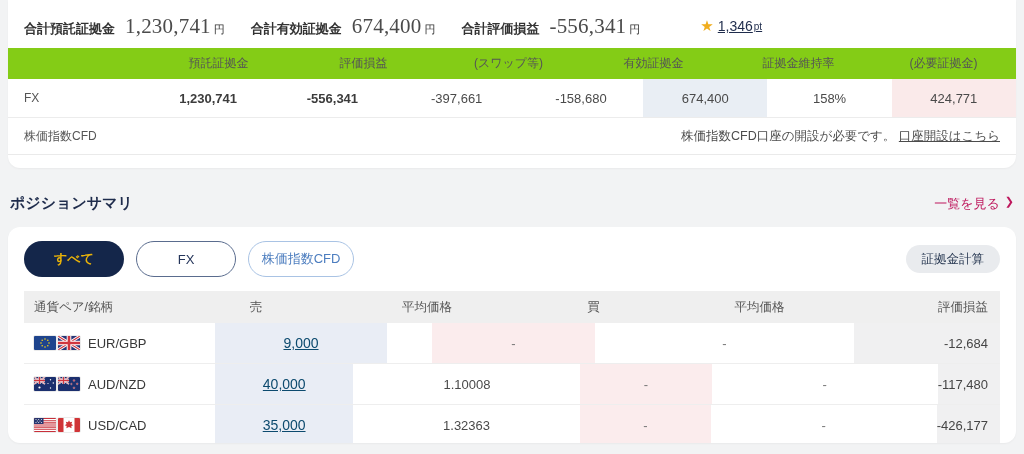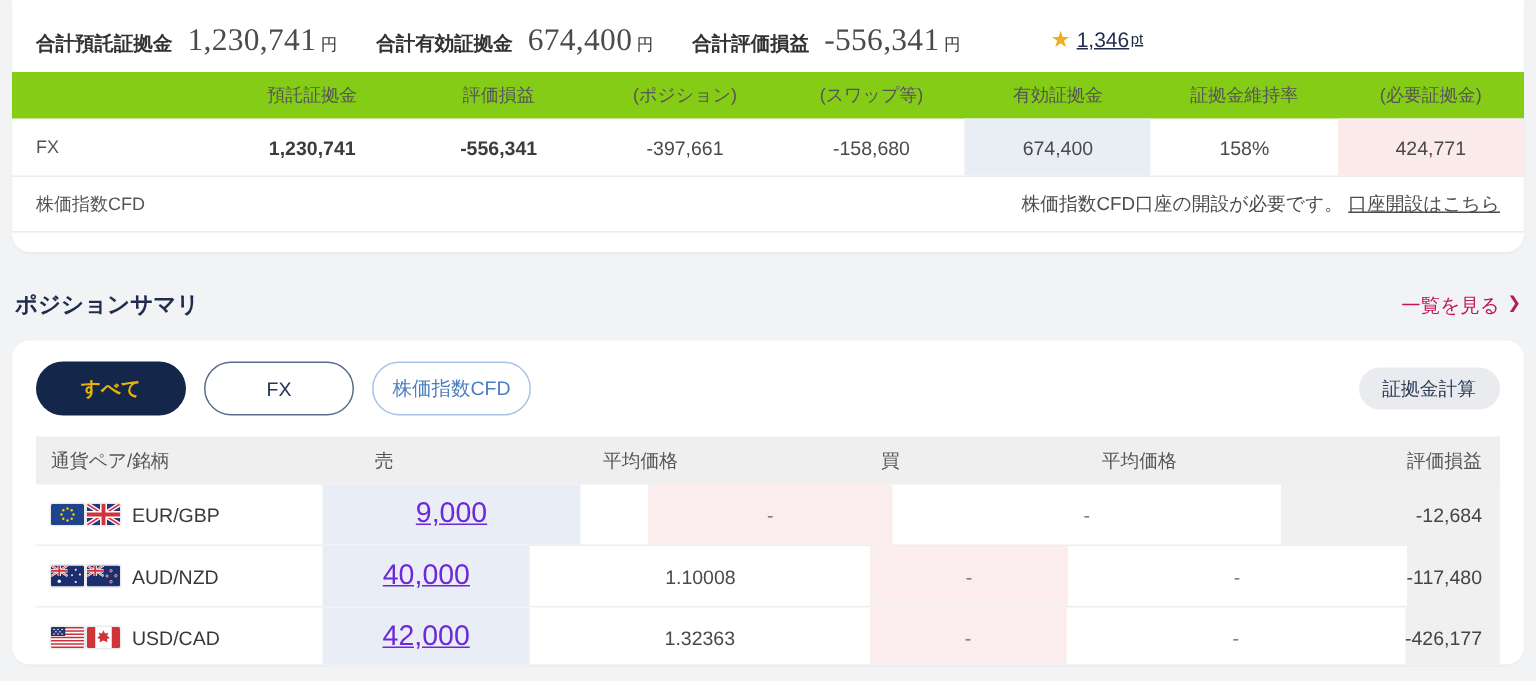--- a/index.html
+++ b/index.html
@@ -65,21 +65,21 @@
   .c-bavg  { width:169px; }
   .c-pl    { flex:1; justify-content:flex-end; padding-right:12px; }
   .pos-row { height:41px; border-bottom:1px solid #eee;gap:45px; }
   .pos-row:last-child { border-bottom:1px solid #e5e5e5; }
   .col-blue { background:#e9edf5; }
   .col-pink { background:#fbeced; }
   .col-gray { background:#f0f0f1; }
   .pair-label { font-size:13px; color:#383838; margin-left:8px; }
   .flags { display:flex; gap:2px; }
   .flags svg { display:block; border-radius:1px; outline:1px solid rgba(0,0,0,.08); }
-  .qty-link { font-size:19px; color:#6d28d9; text-decoration:underline; cursor:pointer; }
+  .qty-link { font-size:14px; color:#0c4a6e; text-decoration:underline; cursor:pointer; }
   .avg-val { font-size:13px; color:#4a4a4a; }
   .dash { font-size:13px; color:#777; }
   .pl-val { font-size:13px; color:#454545; }
 </style>
 </head>
 <body>
 
 <div class="card card-top">
   <div class="summary-bar">
     <div class="sum-group">
@@ -101,21 +101,20 @@
       <span class="star">★</span>
       <span class="pt-value">1,346</span>
       <span class="pt-unit">pt</span>
     </div>
   </div>
 
   <div class="acct-head">
     <div class="acct-label-col"></div>
     <div class="acct-cell">預託証拠金</div>
     <div class="acct-cell">評価損益</div>
-    <div class="acct-cell">(ポジション)</div>
     <div class="acct-cell">(スワップ等)</div>
     <div class="acct-cell">有効証拠金</div>
     <div class="acct-cell">証拠金維持率</div>
     <div class="acct-cell">(必要証拠金)</div>
   </div>
 
   <div class="acct-row">
     <div class="acct-label-col">FX</div>
     <div class="acct-cell bold">1,230,741</div>
     <div class="acct-cell bold">-556,341</div>
@@ -296,21 +295,21 @@
                 <rect width="22" height="14" fill="#fff"></rect>
                 <rect width="5.5" height="14" fill="#d03437"></rect>
                 <rect x="16.5" width="5.5" height="14" fill="#d03437"></rect>
                 <path fill="#d03437" d="M11 2.2l1 2.1 2.2-.5-.8 2.1 1.9 1.4-2 .7.3 2.2-2.6-1.2-2.6 1.2.3-2.2-2-.7 1.9-1.4-.8-2.1 2.2.5z"></path>
               </svg>
             </span>
           </span>
         <span class="pair-label">USD/CAD</span>
       </div>
       <div class="pc c-sell col-blue">
-          <span class="qty-link">42,000</span>
+          <span class="qty-link">35,000</span>
         </div>
       <div class="pc c-savg">
           <span class="avg-val">1.32363</span>
         </div>
       <div class="pc c-buy col-pink">
           <span class="dash">-</span>
         </div>
       <div class="pc c-bavg">
           <span class="dash">-</span>
         </div>

